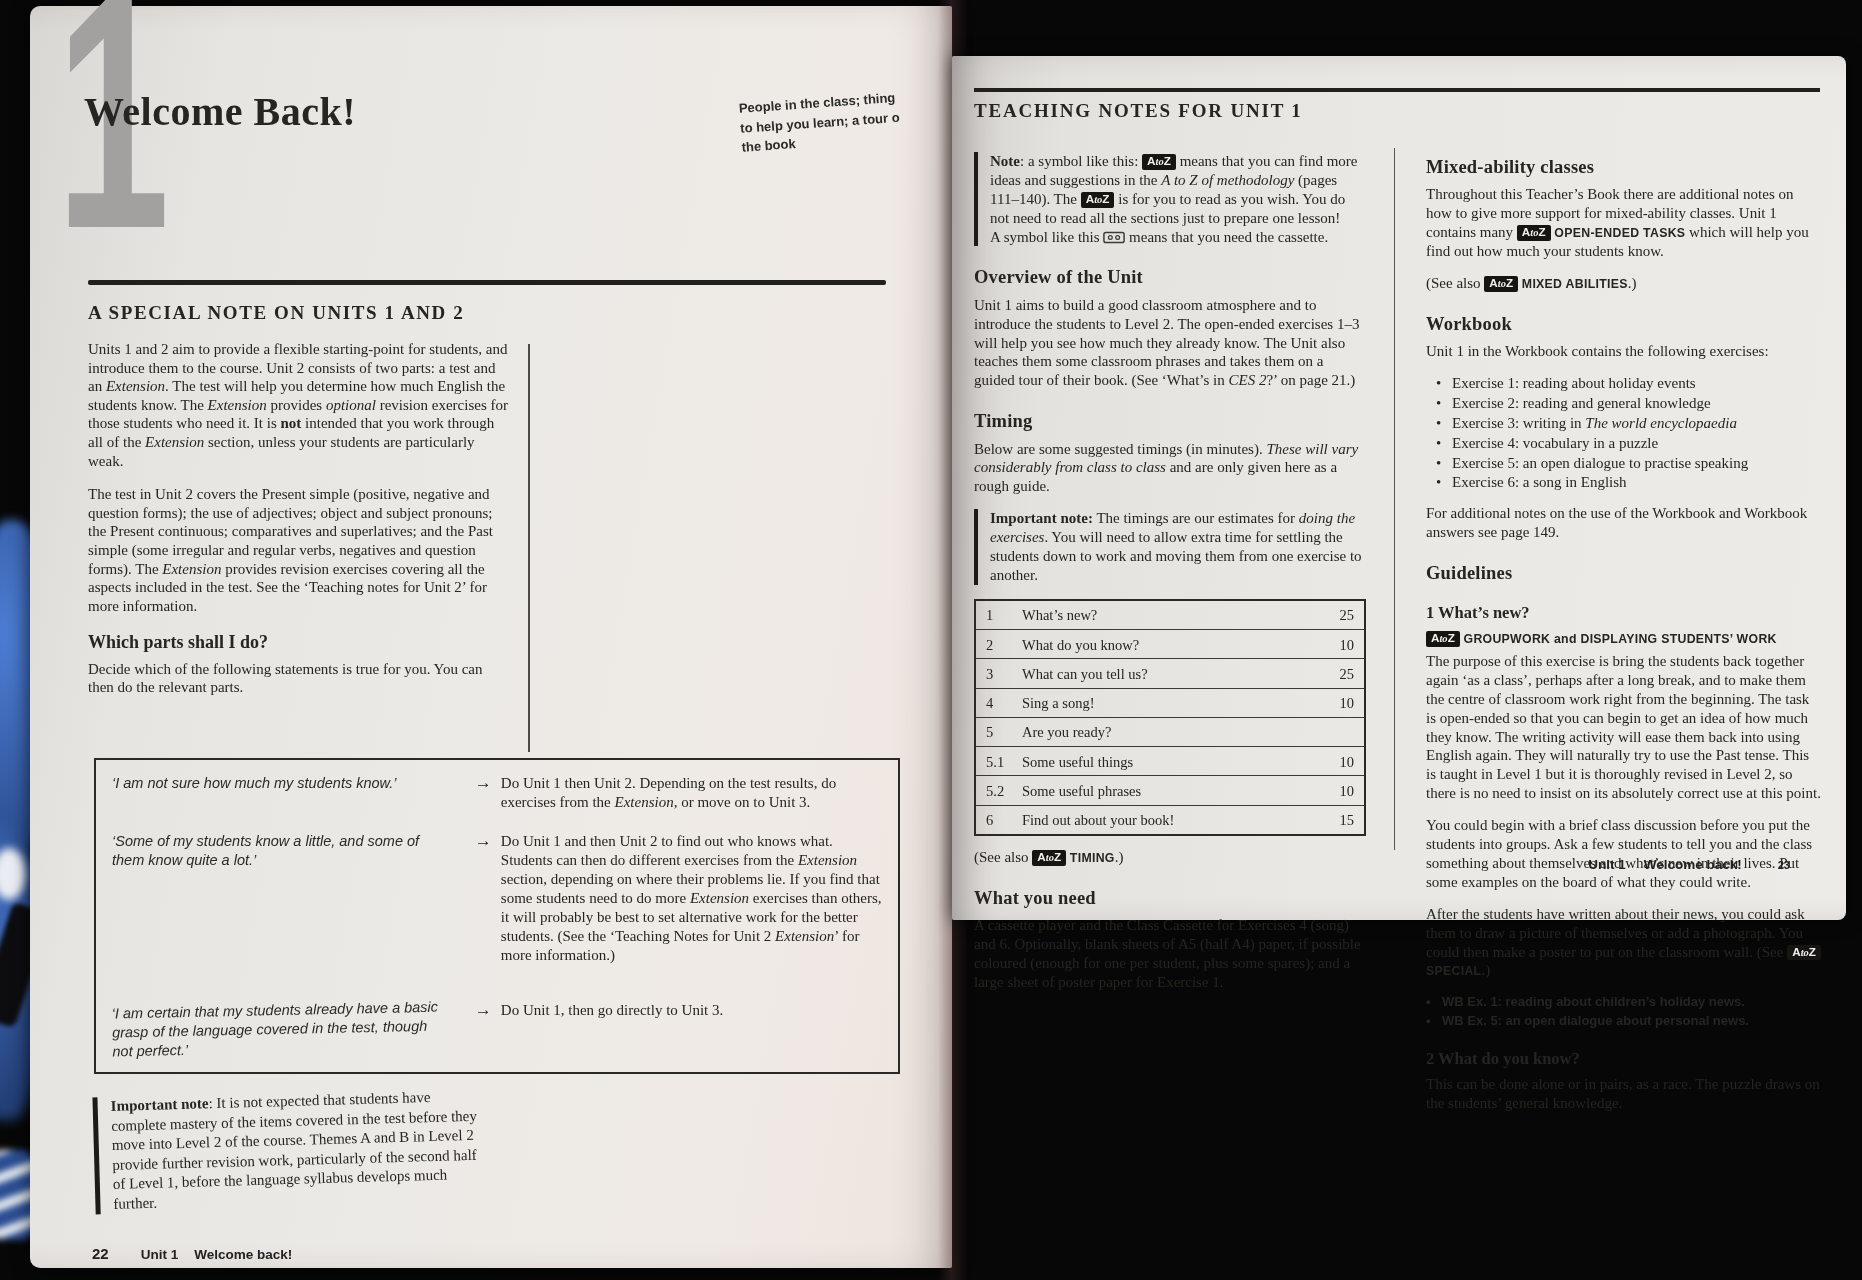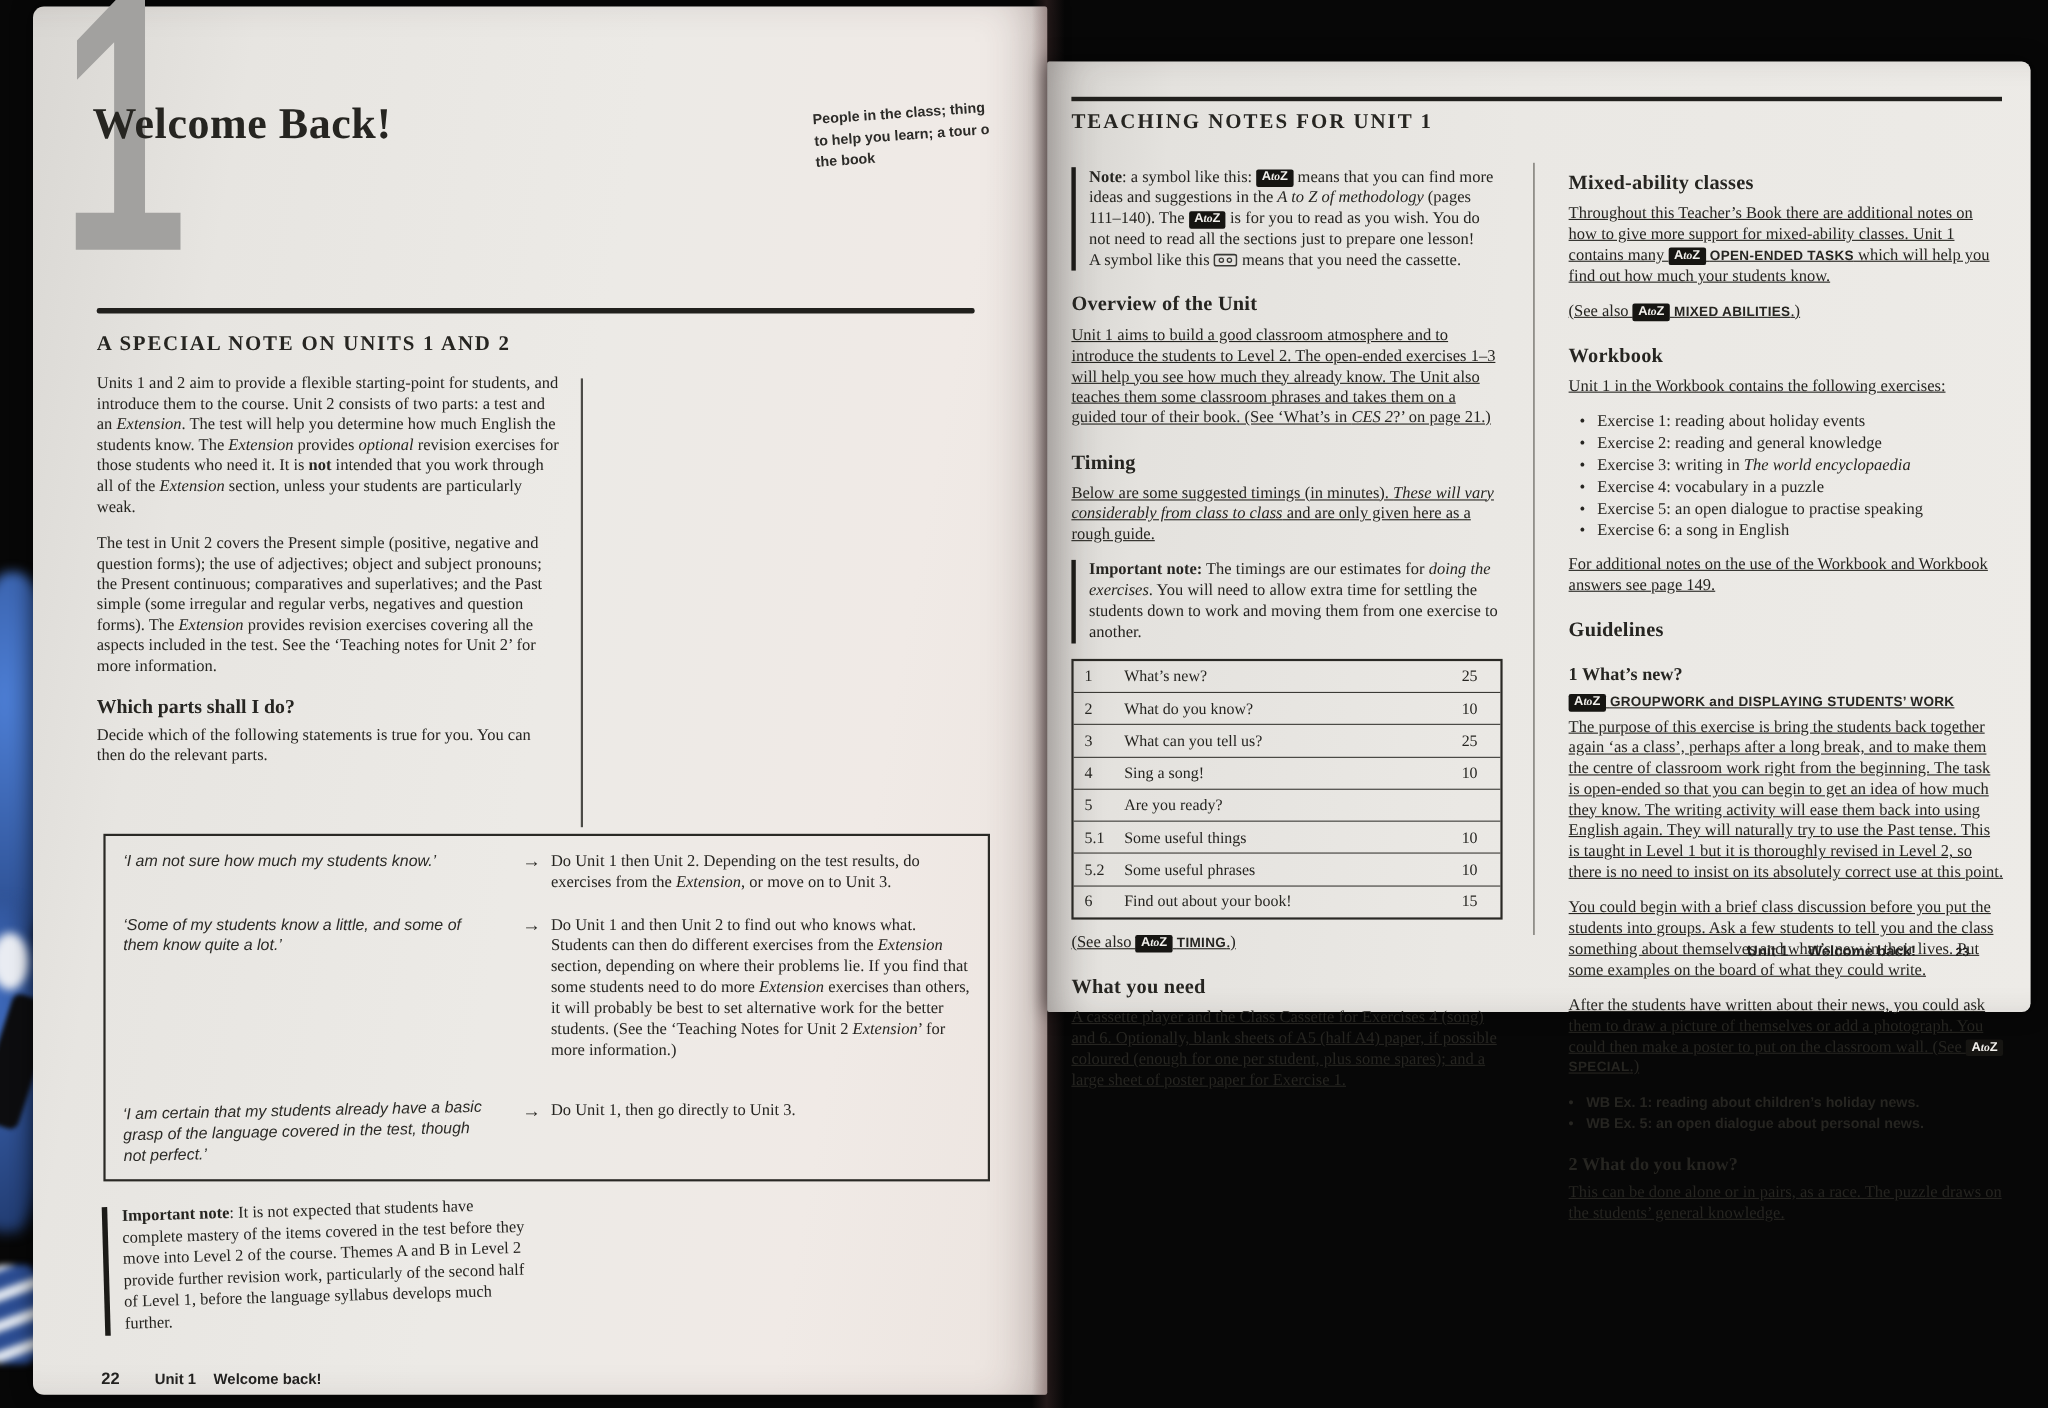--- a/index.html
+++ b/index.html
@@ -43,31 +43,31 @@
   .footer-r{right:56px;bottom:48px;font-size:13.5px;}
   .footer-r .unit{margin-right:18px;}
   .footer-r .pgnum{font-size:11px;margin-left:36px;}
   
   .rule-thick-r{position:absolute;left:22px;right:26px;top:32px;height:4px;background:#21201d;}
   .r-head{position:absolute;left:22px;top:44px;margin:0;font-size:19px;font-weight:bold;letter-spacing:1.8px;}
   .r-cols{position:absolute;left:22px;right:24px;top:92px;bottom:70px;display:flex;}
   .r-col1{width:392px;flex:0 0 392px;}
   .r-col2{flex:1;margin-left:28px;border-left:1.5px solid #56554f;padding-left:31px;}
   .r-col1, .r-col2{font-size:15px;line-height:1.26;}
-  .r-col1 p,.r-col2 p{margin:0 0 13px 0;text-decoration:underline;}
+  .r-col1 p,.r-col2 p{margin:0 0 13px 0;}
   .r-col1 h3,.r-col2 h3{margin:20px 0 6px 0;font-size:18.5px;letter-spacing:.2px;}
   .r-col1 h3:first-child,.r-col2 h3:first-child{margin-top:8px;}
   .r-col2 h4{margin:18px 0 5px 0;font-size:16.5px;}
   .note-bar{border-left:4px solid #1c1b18;padding-left:12px;margin:4px 0 14px 0;}
   
   .t-table{border:2px solid #2a2925;margin:6px 0 12px 0;}
   .t-row{display:grid;grid-template-columns:36px 1fr 36px;padding:5.5px 10px 4.5px 10px;
     border-bottom:1.5px solid #3a3935;font-size:14.5px;}
   .t-row:last-child{border-bottom:none;}
-  .t-min{text-align:center;}
+  .t-min{text-align:right;}
   
   .wb-list{margin:2px 0 12px 0;padding:0;list-style:none;}
   .wb-list li{display:flex;margin:0 0 1px 10px;}
   .wb-list .blt{flex:0 0 16px;}
   .wb-notes{margin:2px 0 6px 0;}
   .wb-note{display:flex;font-family:"Liberation Sans",sans-serif;font-weight:bold;font-size:13px;line-height:1.45;}
   .wb-note .blt{flex:0 0 16px;}
   
   .atoz{display:inline-block;background:#161512;color:#f2f0ec;font-family:"Liberation Sans",sans-serif;
     font-weight:bold;font-size:.78em;padding:1px 5px 2px 5px;border-radius:2px;line-height:1.1;vertical-align:1px;}

